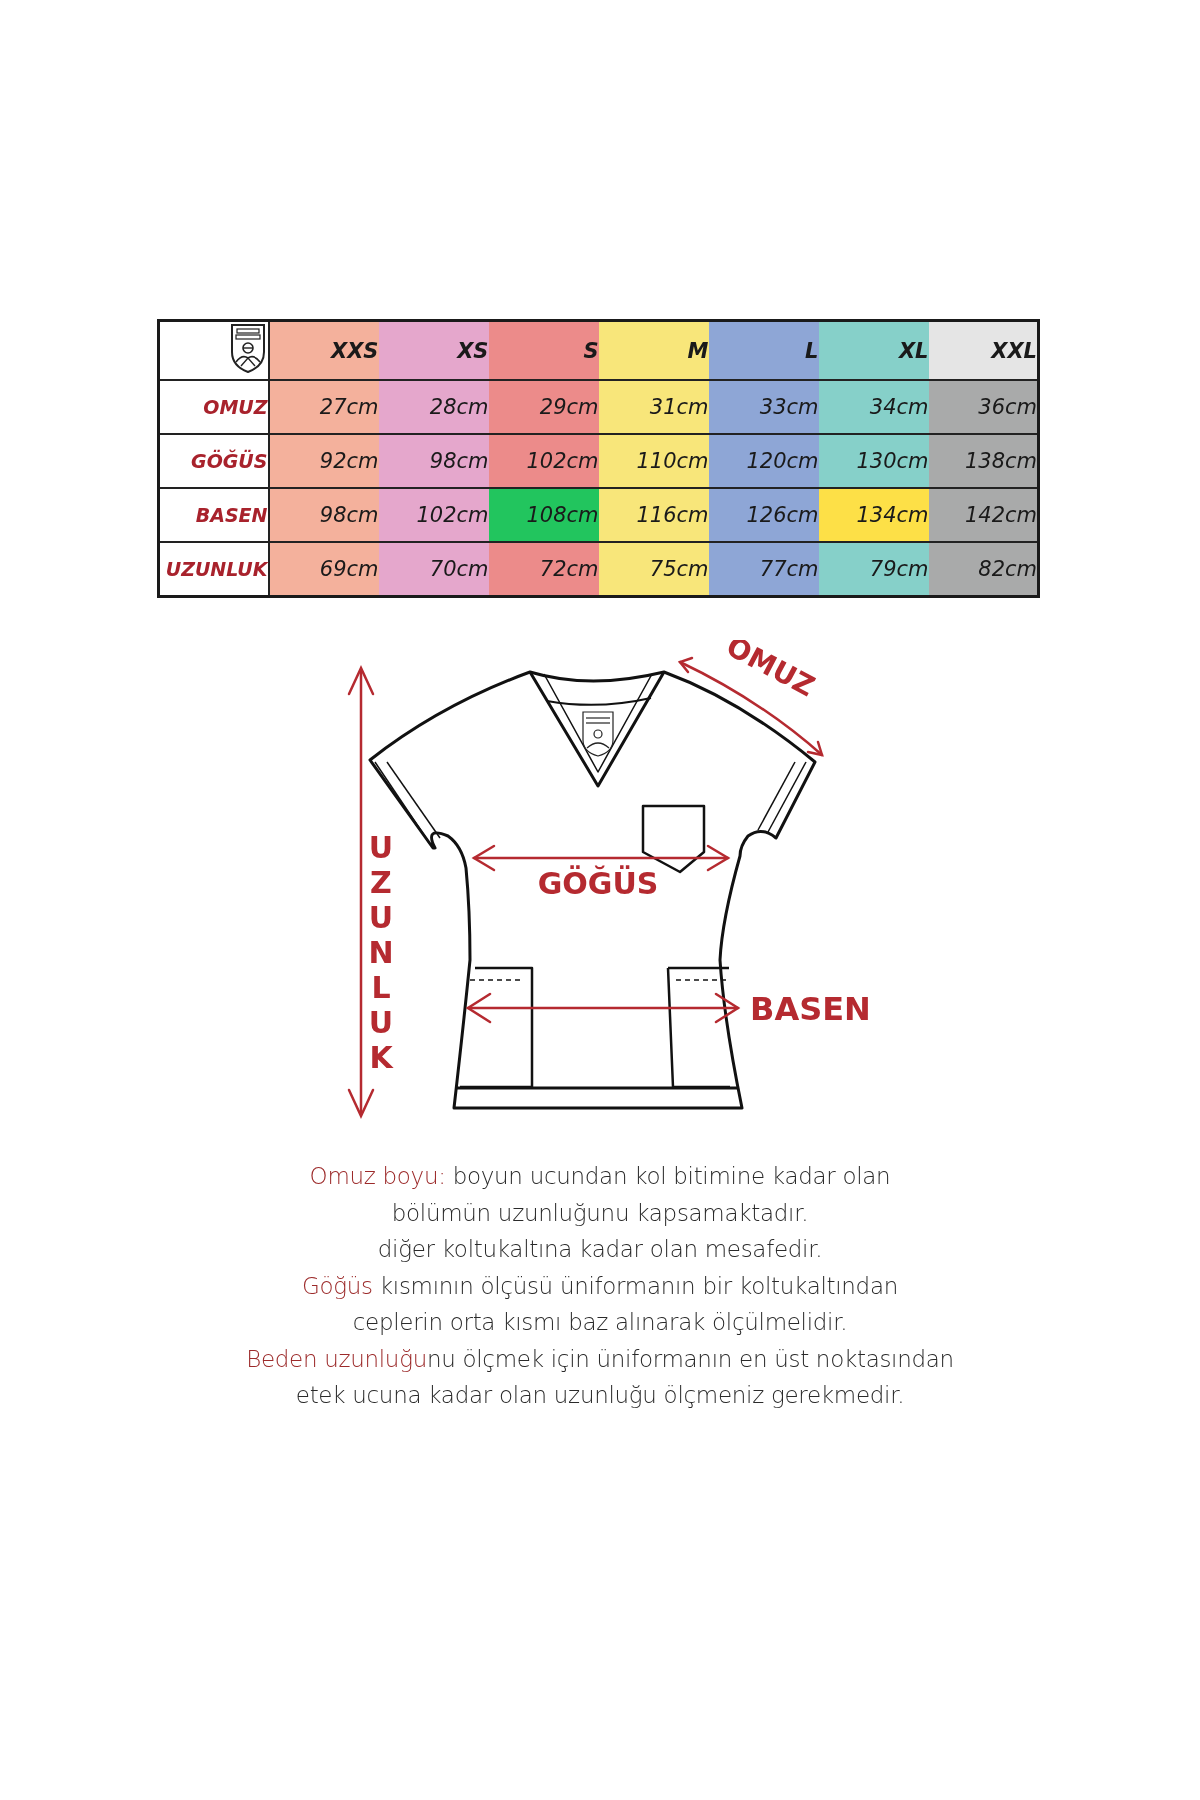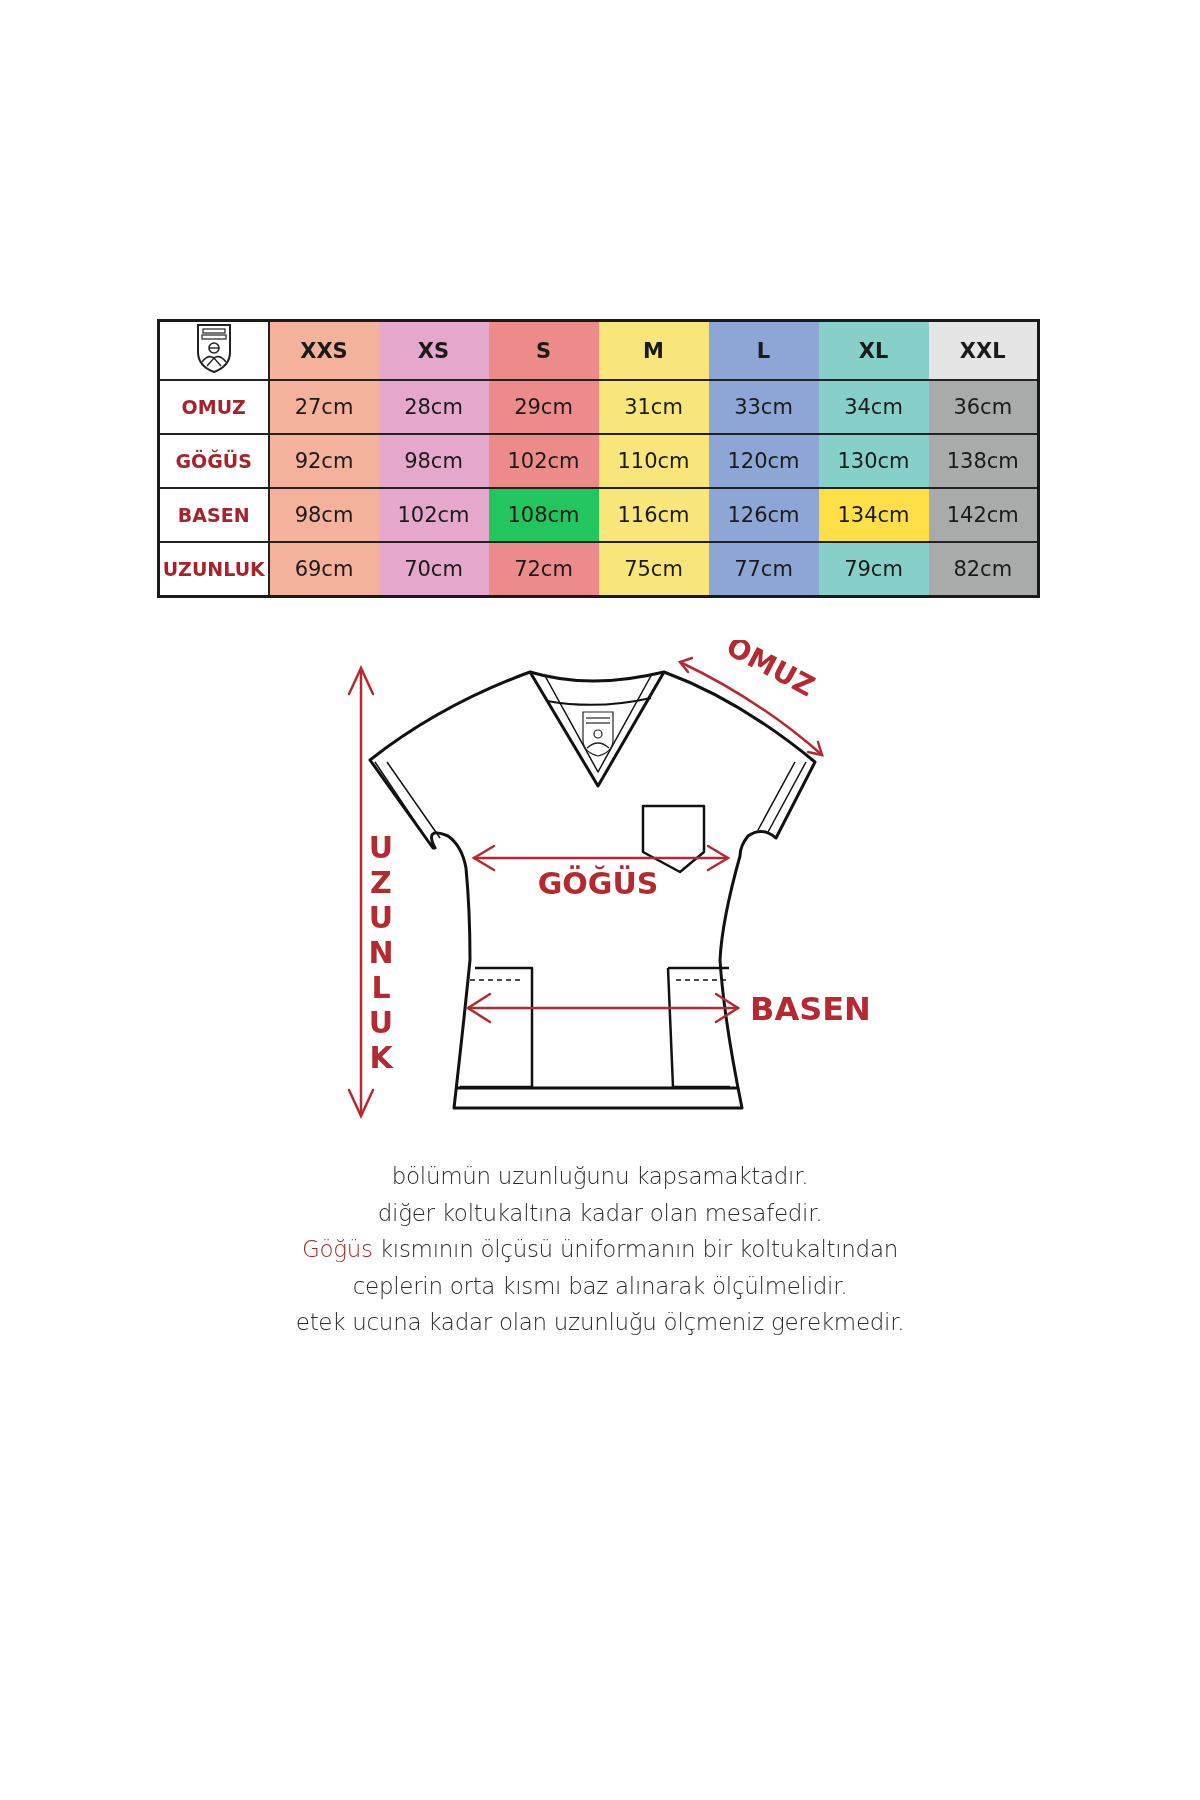--- a/index.html
+++ b/index.html
@@ -1,22 +1,22 @@
 <!DOCTYPE html>
 <html><head>
 <meta charset="utf-8">
 <style>
   html, body { margin: 0; padding: 0; background: #ffffff; }
   body { width: 1200px; height: 1800px; position: relative; overflow: hidden; font-family: "DejaVu Sans", sans-serif; }
   .size-table {
     position: absolute; left: 157px; top: 319px; width: 883px; height: 271px;
     border-collapse: collapse; border: 3px solid #1a1a1a; table-layout: fixed;
   }
-  .size-table td { border: 2px solid #222; text-align: center; vertical-align: middle; padding: 0;
-    font-family: "DejaVu Sans", sans-serif; font-size: 21px; color: #1a1a1a; }
+  .size-table td { border: 2px solid #222; text-align: right; vertical-align: middle; padding: 0;
+    font-family: "DejaVu Sans", sans-serif; font-size: 21px; color: #1a1a1a; font-style: italic; }
   .size-table tr.head td { height: 54px; font-weight: bold; font-size: 21px; }
   .size-table tr.row td { height: 52px; }
   .size-table td.rowlabel { background: #ffffff; color: #a8222c; font-weight: bold; font-size: 19px; width: 104px; }
   .size-table td.corner { background: #ffffff; }
   .size-table td.col { border-left: 0; border-right: 0; }
   .size-table td.col.first { border-left: 2px solid #222; }
   .diagram { position: absolute; left: 330px; top: 640px; width: 540px; height: 490px; }
   .desc { position: absolute; left: 0; top: 1158px; width: 1200px; text-align: center; }
   .desc p { margin: 0; font-family: "DejaVu Sans", sans-serif; font-weight: 300; font-size: 23px; line-height: 36.5px; color: #2a2a2a; letter-spacing: -0.3px; }
   .desc .hl { color: #9c2a2a; }
@@ -149,18 +149,20 @@
     <text x="381" y="893">Z</text>
     <text x="381" y="928">U</text>
     <text x="381" y="963">N</text>
     <text x="381" y="998">L</text>
     <text x="381" y="1033">U</text>
     <text x="381" y="1068">K</text>
   </g>
 </svg>
 
 <div class="desc">
+  <p><span class="hl">Omuz boyu:</span><span> boyun ucundan kol bitimine kadar olan</span></p>
   <p><span class="hl"></span><span>bölümün uzunluğunu kapsamaktadır.</span></p>
   <p><span class="hl"></span><span>diğer koltukaltına kadar olan mesafedir.</span></p>
   <p><span class="hl">Göğüs</span><span> kısmının ölçüsü üniformanın bir koltukaltından</span></p>
   <p><span class="hl"></span><span>ceplerin orta kısmı baz alınarak ölçülmelidir.</span></p>
+  <p><span class="hl">Beden uzunluğu</span><span>nu ölçmek için üniformanın en üst noktasından</span></p>
   <p><span class="hl"></span><span>etek ucuna kadar olan uzunluğu ölçmeniz gerekmedir.</span></p>
 </div>
 
 </body></html>

